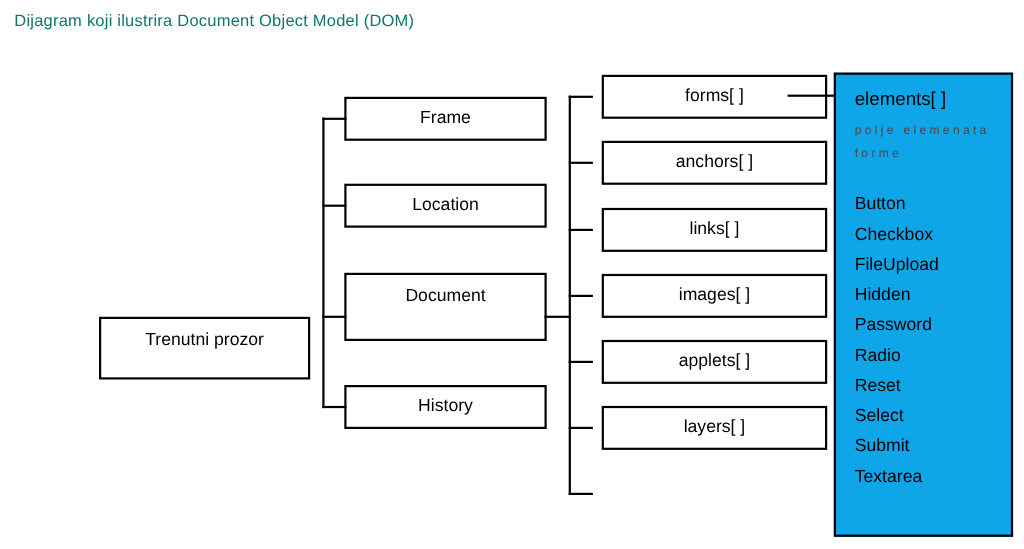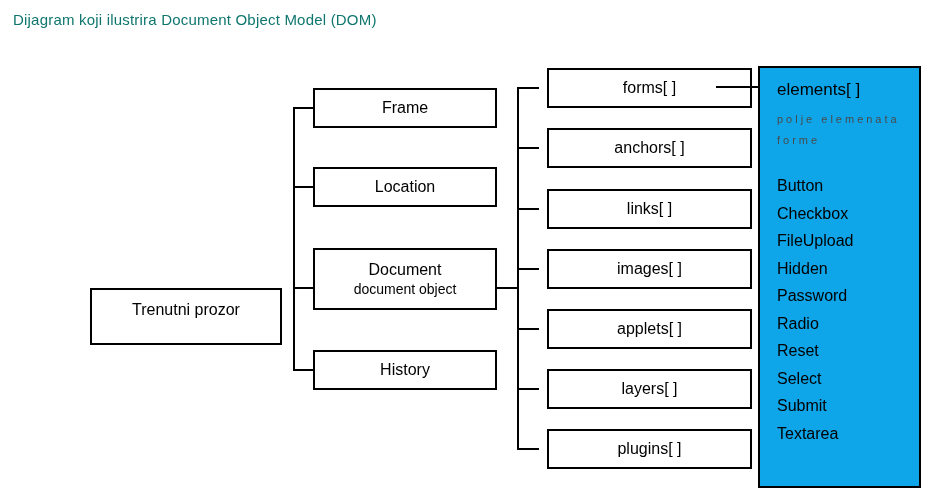--- a/index.html
+++ b/index.html
@@ -93,21 +93,20 @@
   </div>
 
   <div class="node mid" id="node-frame">
     <div>Frame</div>
   </div>
   <div class="node mid" id="node-location">
     <div>Location</div>
   </div>
   <div class="node mid" id="node-document">
     <div>Document</div>
-    <div class="sublabel">document object</div>
   </div>
   <div class="node mid" id="node-history">
     <div>History</div>
   </div>
 
   <div class="node arr" id="node-forms">
     <div>forms[ ]</div>
   </div>
   <div class="node arr" id="node-anchors">
     <div>anchors[ ]</div>
@@ -116,23 +115,20 @@
     <div>links[ ]</div>
   </div>
   <div class="node arr" id="node-images">
     <div>images[ ]</div>
   </div>
   <div class="node arr" id="node-applets">
     <div>applets[ ]</div>
   </div>
   <div class="node arr" id="node-layers">
     <div>layers[ ]</div>
-  </div>
-  <div class="node arr" id="node-plugins">
-    <div>plugins[ ]</div>
   </div>
 
   <div id="elements-panel">
     <div class="heading">elements[ ]</div>
     <div class="muted">
       <div>polje elemenata</div>
       <div>forme</div>
     </div>
     <div class="el-list">
       <div class="el-item">Button</div>

